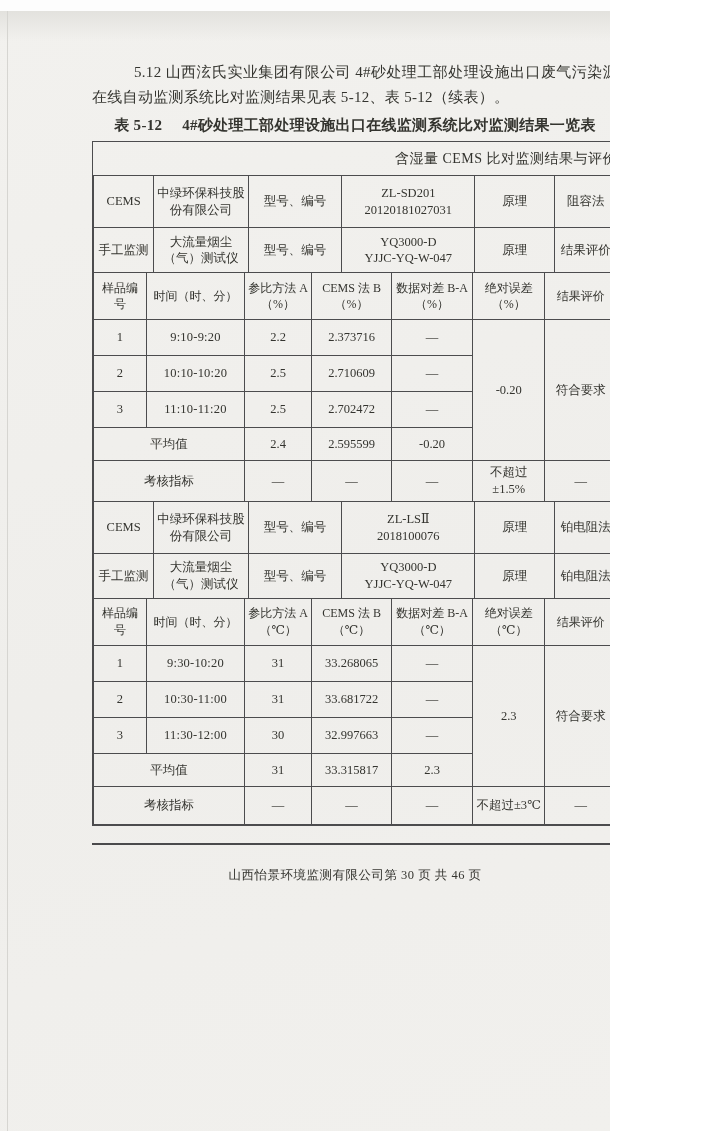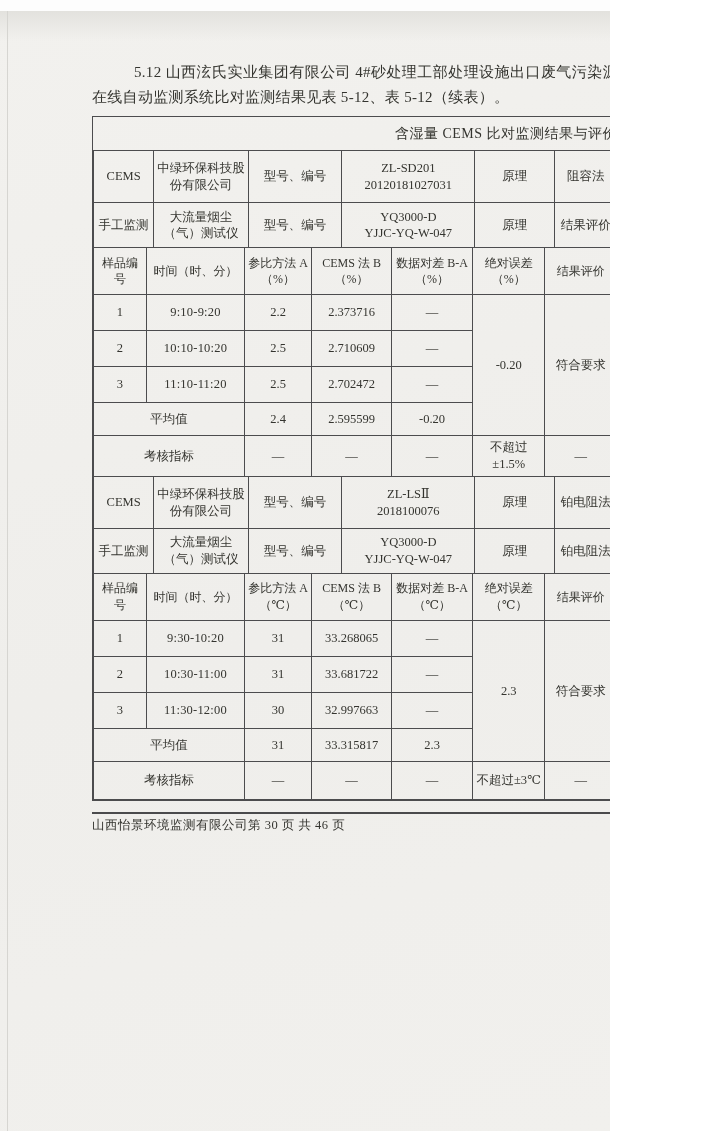--- a/index.html
+++ b/index.html
@@ -81,41 +81,44 @@
   
   .data thead tr{height:47px;margin-top:8px;}
   .data tr.sample{height:36px;}
   .data tr.avg{height:33px;padding-left:17px;}
   .data tr.check{height:38px;}
   .data th{font-size:12px;line-height:1.4;}
   .two-line span{display:block;}
   .t-bold{font-weight:normal;letter-spacing:0.2px;}
   
   .footer{
-    margin-top:11px;
+    margin-top:17px;
     border-top:2px solid #4a4a4c;
-    padding-top:3px;
+    padding-top:22px;
     display:flex;
-    justify-content:flex-start;
+    justify-content:center;
     font-size:12.5px;
     letter-spacing:0.5px;
   }
 </style>
 </head>
 <body>
 
 <div class="page">
   <div class="scan-top-strip"></div>
   <div class="scan-band"></div>
   <div class="scan-edge-left"></div>
 
   <div class="content">
 
     <p class="intro">5.12 山西泫氏实业集团有限公司 4#砂处理工部处理设施出口废气污染源在线自动监测系统比对监测结果见表 5-12、表 5-12（续表）。</p>
 
+    <div class="caption">
+      <span class="cap-label">表 5-12</span><span>4#砂处理工部处理设施出口在线监测系统比对监测结果一览表</span>
+    </div>
 
     <div class="table-frame">
 
       <div class="section-title">含湿量 CEMS 比对监测结果与评价</div>
 
       <table class="tbl equip">
         <colgroup>
           <col style="width:11.5%">
             <col style="width:18.1%">
             <col style="width:17.9%">

